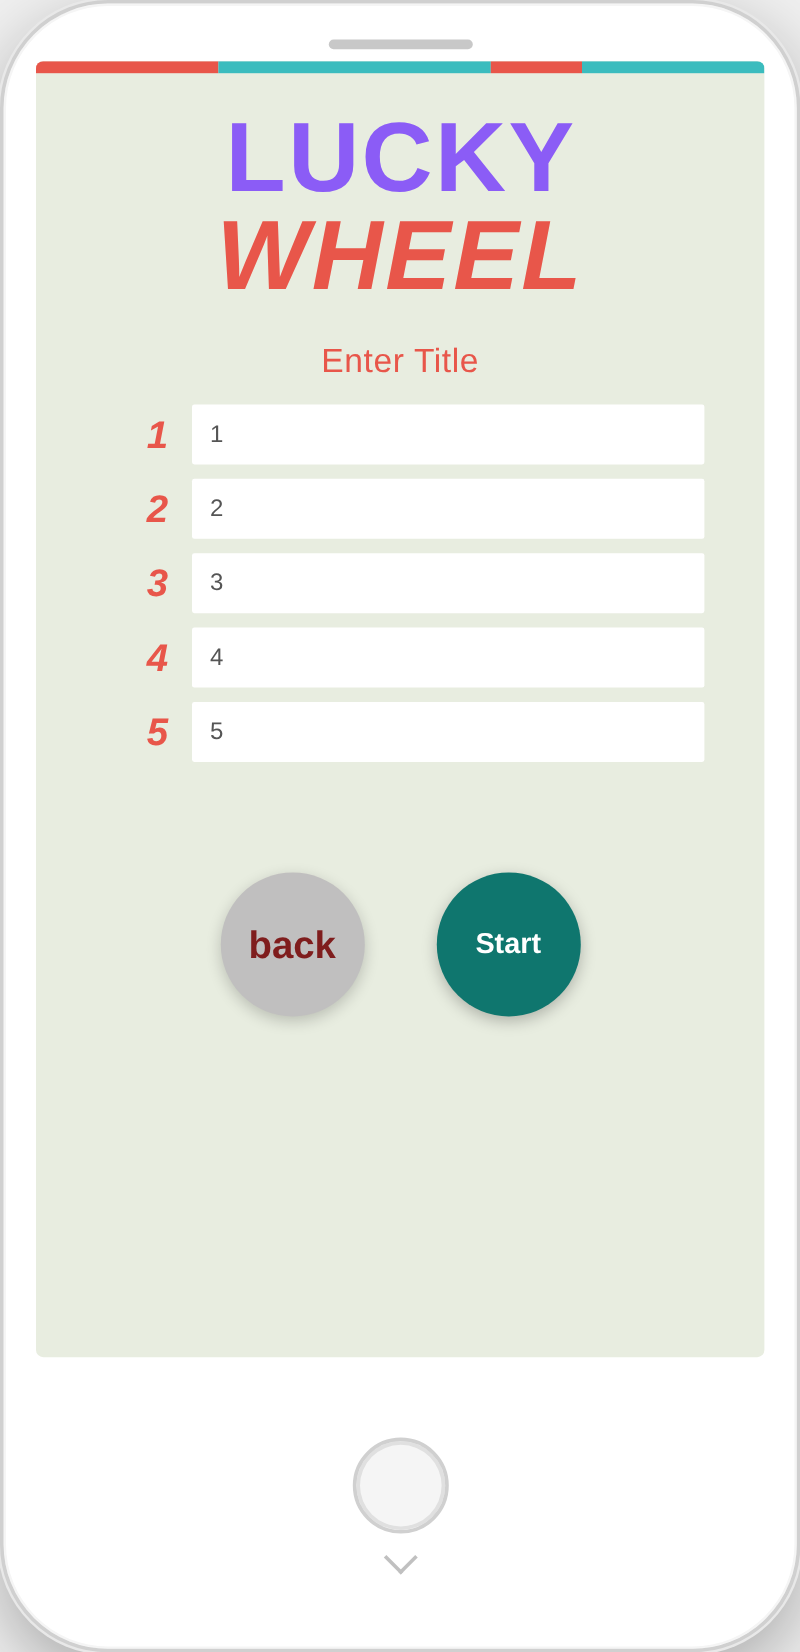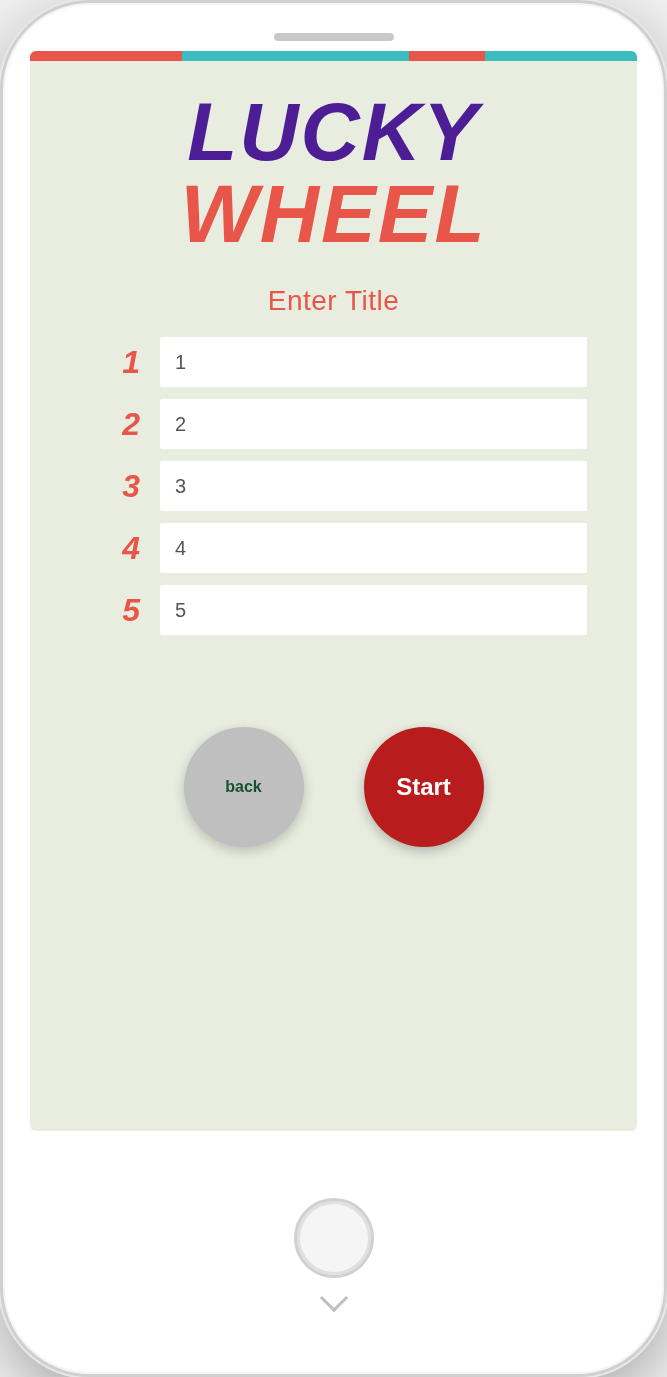--- a/index.html
+++ b/index.html
@@ -106,22 +106,21 @@
     .app-title {
       font-size: 82px;
       font-weight: 900;
       letter-spacing: 2px;
       line-height: 1;
       margin-bottom: 30px;
       text-align: center;
     }
 
     .title-lucky {
-      color: #4c1d95;
-      font-style: italic;
+      color: #8b5cf6;
     }
 
     .title-wheel {
       color: #e8564a;
       font-style: italic;
     }
 
     .enter-title-label {
       color: #e8564a;
       font-size: 28px;
@@ -174,32 +173,32 @@
       margin-top: 80px;
       width: 100%;
     }
 
     .btn-back {
       width: 120px;
       height: 120px;
       border-radius: 50%;
       background: #c0bfbf;
       border: none;
-      color: #14532d;
-      font-size: 16px;
+      color: #7f1d1d;
+      font-size: 32px;
       font-weight: 600;
       cursor: pointer;
       box-shadow: 0 4px 12px rgba(0,0,0,0.2);
     }
 
     .btn-start {
       width: 120px;
       height: 120px;
       border-radius: 50%;
-      background: #b91c1c;
+      background: #0f766e;
       border: none;
       color: #ffffff;
       font-size: 24px;
       font-weight: 700;
       cursor: pointer;
       box-shadow: 0 4px 12px rgba(0,0,0,0.25);
       text-align: center;
     }
 
     

